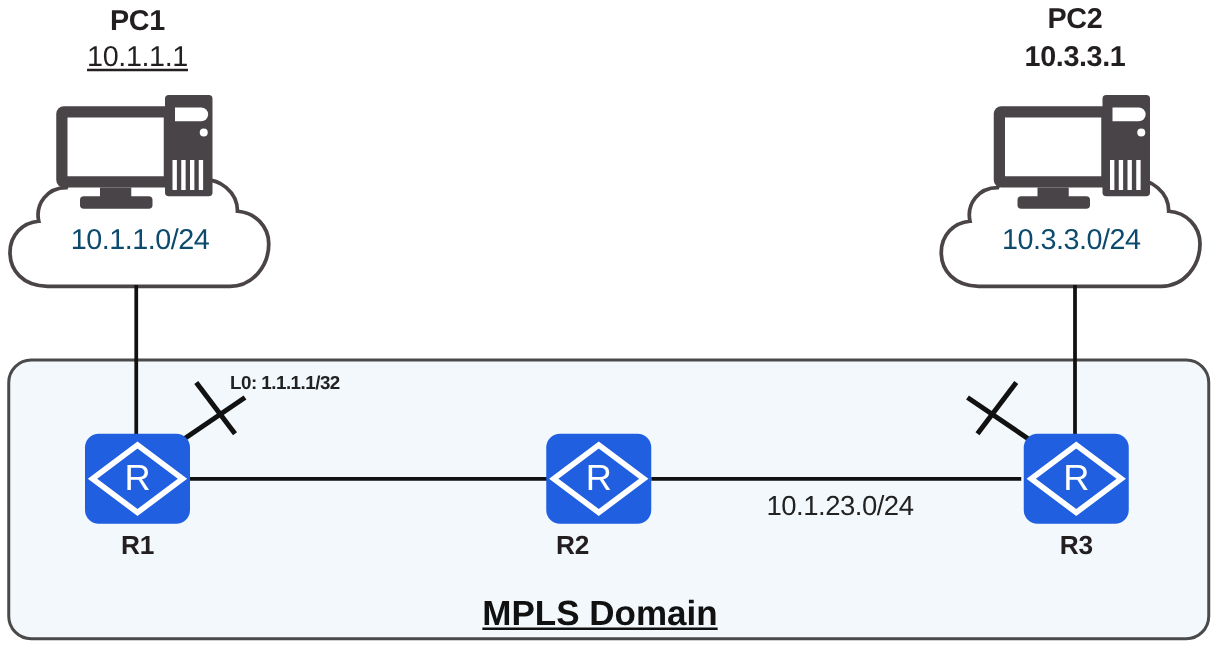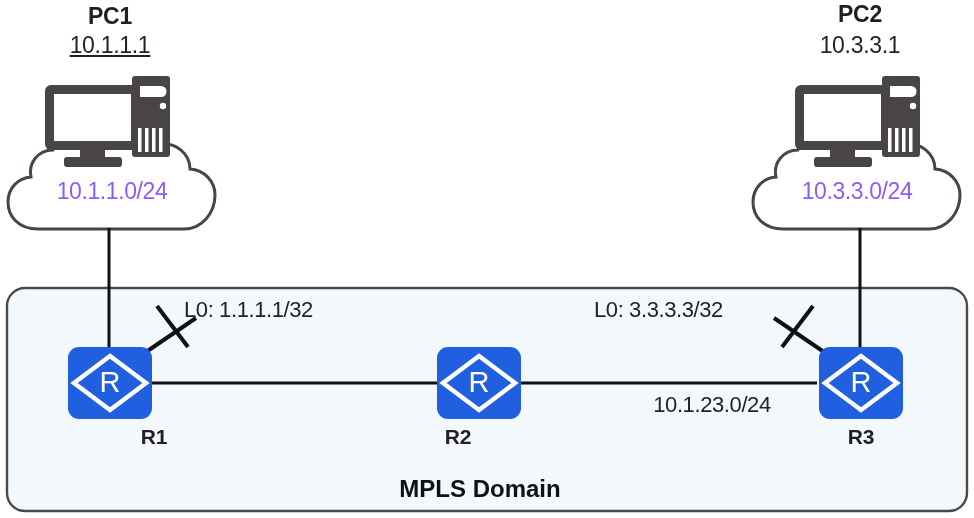--- a/index.html
+++ b/index.html
@@ -35,44 +35,45 @@
   }
   .host-ip {
     font-size: 23px;
     font-weight: normal;
     letter-spacing: -0.3px;
   }
   .cloud-label {
     font-size: 23px;
     font-weight: normal;
     letter-spacing: -0.4px;
-    color: #8b5cf6;
+    color: #0c4a6e;
   }
   .rtr-name {
     font-size: 21px;
     font-weight: bold;
     letter-spacing: -0.2px;
   }
   .link-label {
     font-size: 22px;
     font-weight: normal;
     letter-spacing: -0.4px;
     color: #222222;
   }
   .lo-label {
-    font-size: 22px;
-    font-weight: normal;
+    font-size: 15px;
+    font-weight: bold;
     letter-spacing: -0.4px;
     color: #222222;
   }
   .domain-label {
-    font-size: 24px;
+    font-size: 28px;
     font-weight: bold;
     letter-spacing: 0px;
     color: #111111;
+    text-decoration: underline;
   }
   .ctr {
     transform: translateX(-50%);
   }
 </style>
 </head>
 <body>
 
 <div id="canvas">
 
@@ -176,29 +177,28 @@
       <path d="M 861 356 L 897 383 L 861 410 L 825 383 Z" fill="none" stroke="#ffffff" stroke-width="4.5" stroke-linejoin="miter"></path>
       <text x="861" y="392" text-anchor="middle" font-family="Liberation Sans, sans-serif" font-size="29" fill="#ffffff">R</text>
     </g>
 
   </svg>
 
   <div class="txt host-name ctr" style="left:110px; top:5px;">PC1</div>
   <div class="txt host-ip ctr" style="left:110px; top:34px;text-decoration:underline;">10.1.1.1</div>
 
   <div class="txt host-name ctr" style="left:860px; top:3px;text-align:center;">PC2</div>
-  <div class="txt host-ip ctr" style="left:860px; top:34px;">10.3.3.1</div>
+  <div class="txt host-ip ctr" style="left:860px; top:34px;font-weight:bold;">10.3.3.1</div>
 
   <div class="txt cloud-label ctr" style="left:112px; top:180px;">10.1.1.0/24</div>
   <div class="txt cloud-label ctr" style="left:857px; top:180px;text-align:center;">10.3.3.0/24</div>
 
   <div class="txt lo-label" style="left:184px; top:299px;">L0: 1.1.1.1/32</div>
-  <div class="txt lo-label" style="left:594px; top:299px;">L0: 3.3.3.3/32</div>
-
-  <div class="txt link-label ctr" style="left:712px; top:394px;">10.1.23.0/24</div>
-
-  <div class="txt rtr-name ctr" style="left:110px; top:426px;margin-left:44px;">R1</div>
+
+  <div class="txt link-label ctr" style="left:672px; top:394px;">10.1.23.0/24</div>
+
+  <div class="txt rtr-name ctr" style="left:110px; top:426px;">R1</div>
   <div class="txt rtr-name ctr" style="left:458px; top:426px;">R2</div>
   <div class="txt rtr-name ctr" style="left:861px; top:426px;">R3</div>
 
   <div class="txt domain-label ctr" style="left:480px; top:477px;">MPLS Domain</div>
 
 </div>
 
 </body></html>

